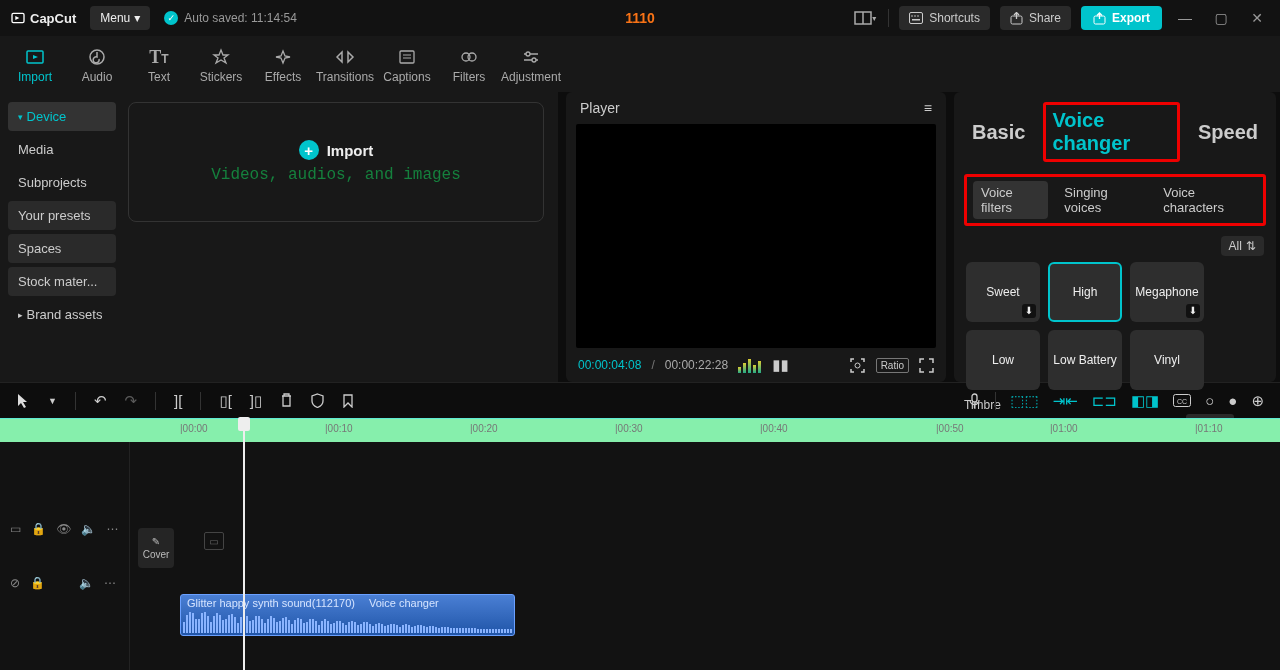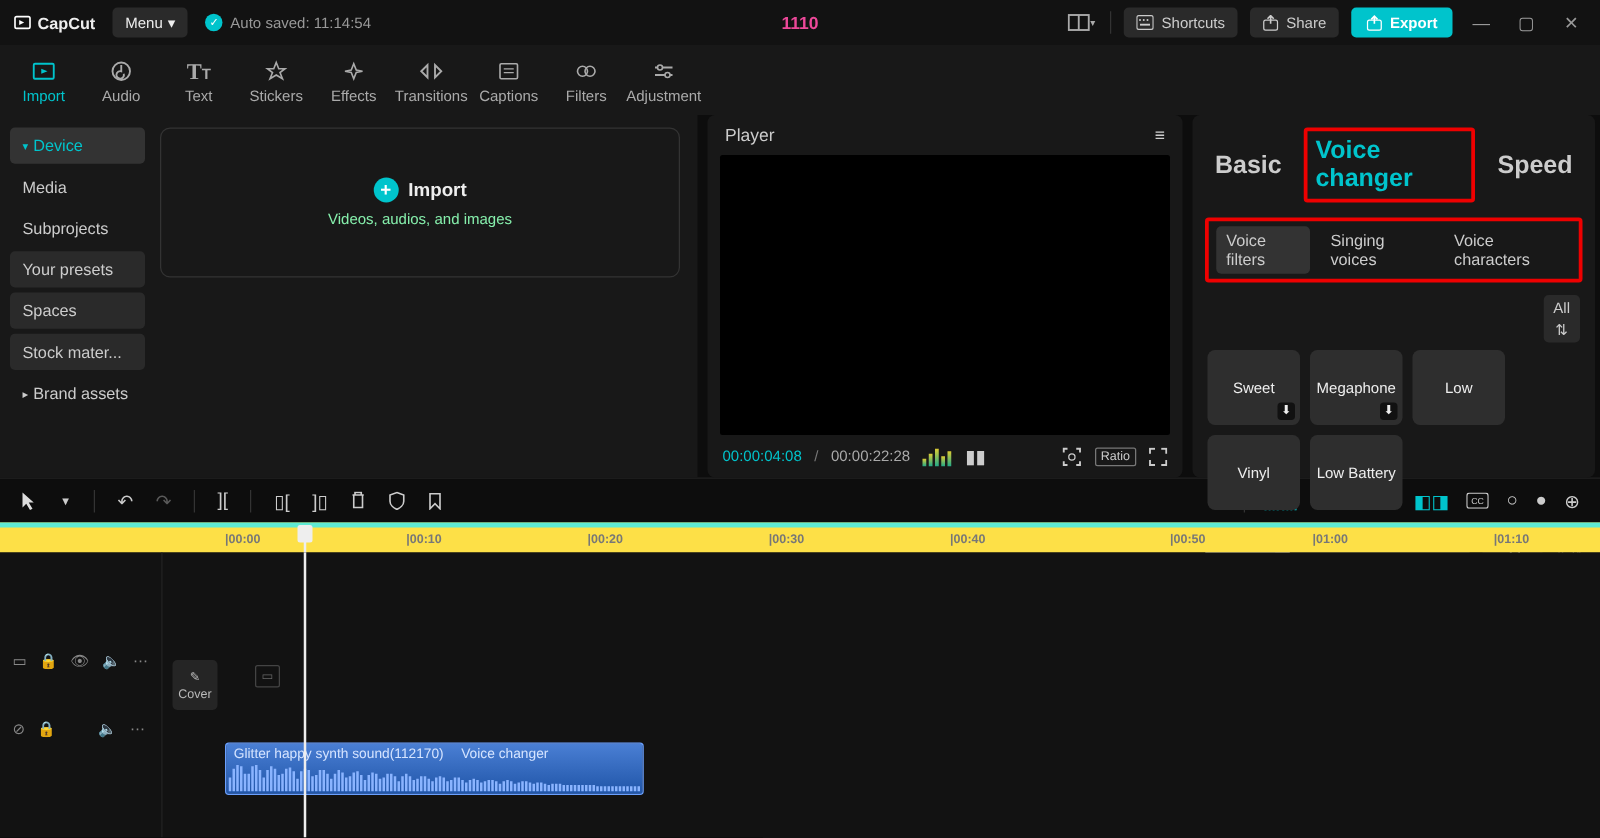--- a/index.html
+++ b/index.html
@@ -4,21 +4,21 @@
 <style>
 * { margin: 0; padding: 0; box-sizing: border-box; font-family: -apple-system, BlinkMacSystemFont, "Segoe UI", sans-serif; }
 body { background: #0d0d0d; color: #ccc; width: 1280px; height: 670px; overflow: hidden; font-size: 13px; }
 .titlebar { height: 36px; background: #121212; display: flex; align-items: center; padding: 0 10px; gap: 14px; }
 .logo { display: flex; align-items: center; gap: 4px; font-weight: 600; color: #eee; font-size: 13px; }
 .logo-icon { width: 16px; height: 16px; }
 .menu-btn { background: #2a2a2a; color: #eee; border: none; padding: 5px 10px; border-radius: 4px; cursor: pointer; font-size: 12px; display: flex; align-items: center; gap: 4px;}
 .chevron-down { display: inline-block; }
 .auto-saved { color: #999; display: flex; align-items: center; gap: 6px; font-size: 12px; }
 .check-circle { width: 14px; height: 14px; background: #00c4cc; border-radius: 50%; display: inline-flex; align-items: center; justify-content: center; color: #fff; font-size: 9px;}
-.project-title { position: absolute; left: 50%; transform: translateX(-50%); color: #ec4899; font-weight: 600; font-size: 14px;}
+.project-title { position: absolute; left: 50%; transform: translateX(-50%); color: #f97316; font-weight: 600; font-size: 14px;}
 .titlebar-right { margin-left: auto; display: flex; align-items: center; gap: 10px; }
 .tb-icon-btn { background: none; border: none; color: #999; width: 26px; height: 26px; display: flex; align-items: center; justify-content: center; cursor: pointer;}
 .tb-sep { width: 1px; height: 18px; background: #333; }
 .tb-chip { background: #2a2a2a; color: #ccc; border: none; padding: 5px 10px; border-radius: 4px; cursor: pointer; font-size: 12px; display: flex; align-items: center; gap: 6px;}
 .export-btn { background: #00c4cc; color: #fff; border: none; padding: 5px 12px; border-radius: 4px; cursor: pointer; font-size: 12px; font-weight: 600; display: flex; align-items: center; gap: 6px;}
 .win-ctrl { color: #999; font-size: 14px; }
 
 .topbar { height: 56px; background: #181818; display: flex; }
 .toptabs { display: flex; padding: 4px 6px; gap: 4px; }
 .toptab { display: flex; flex-direction: column; align-items: center; justify-content: center; width: 58px; height: 50px; color: #aaa; cursor: pointer; font-size: 12px; gap: 2px;}
@@ -28,21 +28,21 @@
 .main { display: flex; height: 290px; }
 .left-panel { width: 558px; background: #181818; display: flex; }
 .sidebar { width: 124px; padding: 10px 8px; display: flex; flex-direction: column; gap: 4px;}
 .sidebar-item { color: #ccc; padding: 7px 10px; border-radius: 4px; cursor: pointer; font-size: 13px; display: flex; align-items: center; gap: 4px;}
 .sidebar-item.active { background: #333; color: #00c4cc; }
 .sidebar-item.pill { background: #2a2a2a; }
 .import-area { flex: 1; padding: 10px 14px 10px 4px; }
 .import-box { border: 1px solid #333; border-radius: 8px; height: 120px; display: flex; flex-direction: column; align-items: center; justify-content: center; gap: 6px; cursor: pointer;}
 .import-plus { width: 20px; height: 20px; background: #00c4cc; border-radius: 50%; color: #fff; display: flex; align-items: center; justify-content: center; font-size: 15px; font-weight: bold;}
 .import-label { color: #eee; font-weight: 600; font-size: 15px;}
-.import-sub { color: #86efac; font-size: 12px; }
+.import-sub { color: #15803d; font-size: 16px; font-family: Liberation Mono, monospace; }
 
 .player-panel { width: 380px; background: #181818; margin-left: 8px; border-radius: 6px; display: flex; flex-direction: column;}
 .player-header { display: flex; align-items: center; justify-content: space-between; padding: 8px 14px; color: #ccc; font-size: 14px;}
 .preview { flex: 1; background: #000; margin: 0 10px; border-radius: 2px;}
 .player-controls { display: flex; align-items: center; padding: 8px 12px; gap: 10px; }
 .timecode { color: #00c4cc; font-size: 12px;}
 .timecode-sep { color: #777; font-size: 12px;}
 .timecode-total { color: #aaa; font-size: 12px;}
 .audio-meter { width: 24px; height: 16px; display: flex; gap: 2px; align-items: flex-end;}
 .audio-meter span { width: 3px; background: linear-gradient(to top, #2a8, #dc3); }
@@ -52,21 +52,21 @@
 
 .right-panel { width: 322px; background: #181818; margin-left: 8px; border-radius: 6px; padding: 6px 10px; display: flex; flex-direction: column;}
 .rp-tabs { display: flex; gap: 12px; padding: 4px 2px; align-items: center;}
 .rp-tab { color: #ccc; font-size: 20px; font-weight: 600; cursor: pointer; padding: 4px 6px;}
 .rp-tab.active { color: #00c4cc; }
 .highlight-box-tab { border: 3px solid #e00; border-radius: 3px;}
 .rp-subtabs { display: flex; gap: 8px; margin-top: 8px; padding: 4px 6px; border: 3px solid #e00; border-radius: 3px;}
 .rp-subtab { color: #ccc; font-size: 13px; padding: 4px 8px; cursor: pointer; border-radius: 4px;}
 .rp-subtab.active { background: #333; }
 .all-row { display: flex; justify-content: flex-end; padding: 10px 2px 6px;}
-.all-chip { background: #2a2a2a; padding: 3px 8px; border-radius: 4px; font-size: 12px; display: flex; align-items: center; gap: 4px; cursor: pointer; flex-direction: column;}
+.all-chip { background: #2a2a2a; padding: 3px 8px; border-radius: 4px; font-size: 12px; display: flex; align-items: center; gap: 4px; cursor: pointer;}
 .presets-grid { display: flex; flex-wrap: wrap; gap: 8px; padding: 0 2px;}
 .preset { width: 74px; height: 60px; background: #2e2e2e; border-radius: 6px; display: flex; align-items: center; justify-content: center; color: #eee; font-size: 12px; text-align: center; cursor: pointer; position: relative; line-height: 1.2; padding: 4px;}
 .preset.selected { border: 2px solid #00c4cc; }
 .preset .dl { position: absolute; right: 4px; bottom: 4px; font-size: 10px; background: #111; border-radius: 3px; width: 14px; height: 14px; display: flex; align-items: center; justify-content: center;}
 .slider-row { margin-top: 6px; }
 .slider-label { color: #ccc; font-size: 12px; padding: 2px 0;}
 .slider-ctrl { display: flex; align-items: center; gap: 10px;}
 .slider-track { flex: 1; height: 4px; background: #444; border-radius: 2px; position: relative; cursor: pointer;}
 .slider-fill { position: absolute; height: 100%; background: #ddd; border-radius: 2px;}
 .slider-thumb { position: absolute; width: 12px; height: 12px; background: #fff; border-radius: 50%; top: -4px; transform: translateX(-50%);}
@@ -74,21 +74,21 @@
 .stepper { position: absolute; right: 2px; display: flex; flex-direction: column; font-size: 7px; color: #888; line-height: 1; gap: 1px;}
 .kf-btns { display: flex; gap: 4px; }
 .kf-btn { color: #888; font-size: 11px;}
 
 .timeline-toolbar { height: 36px; background: #0d0d0d; display: flex; align-items: center; padding: 0 16px; gap: 18px; border-top: 1px solid #222;}
 .tt-btn { color: #ccc; cursor: pointer; font-size: 15px;}
 .tt-sep { width: 1px; height: 18px; background: #333; }
 .tt-right { margin-left: auto; display: flex; gap: 14px; align-items: center;}
 .magnet { color: #00c4cc; }
 
-.time-ruler { height: 24px; background: #fde047; display: flex; position: relative; border-top: 4px solid #5eead4; font-weight: bold;}
+.time-ruler { height: 24px; background: #86efac; display: flex; position: relative; border-top: 1px solid #5eead4;}
 .time-ruler-inner { position: absolute; left: 180px; right: 10px; top: 0; height: 100%; display: flex;}
 .tick { position: absolute; color: #777; font-size: 10px; top: 4px;}
 .playhead { position: absolute; top: 0; width: 2px; background: #eee; }
 .playhead-handle { position: absolute; top: -2px; left: -5px; width: 12px; height: 14px; background: #eee; border-radius: 2px;}
 
 .tracks { height: 228px; background: #121212; display: flex; position: relative;}
 .track-headers { width: 130px; border-right: 1px solid #222; display: flex; flex-direction: column; justify-content: center; gap: 40px; padding: 10px;}
 .track-header-row { display: flex; gap: 10px; color: #888; font-size: 12px; align-items: center;}
 .cover-box { position: absolute; left: 138px; top: 86px; width: 36px; height: 40px; background: #252525; border-radius: 4px; display: flex; flex-direction: column; align-items: center; justify-content: center; color: #bbb; font-size: 10px; gap: 2px;}
 .video-slot { position: absolute; left: 204px; top: 90px; width: 20px; height: 18px; border: 1px solid #444; border-radius: 2px; display: flex; align-items: center; justify-content: center; color: #666; font-size: 10px;}
@@ -329,32 +329,35 @@
       <div class="all-chip">
         <span>All</span>
         <span>⇅</span>
       </div>
     </div>
     <div class="presets-grid" id="presets">
         <div class="preset">
           <span>Sweet</span>
           <span class="dl">⬇</span>
         </div>
+        <div class="preset selected">
+          <span>High</span>
+        </div>
         <div class="preset">
           <span>Megaphone</span>
           <span class="dl">⬇</span>
         </div>
         <div class="preset">
           <span>Low</span>
         </div>
         <div class="preset">
+          <span>Low Battery</span>
+        </div>
+        <div class="preset">
           <span>Vinyl</span>
-        </div>
-        <div class="preset">
-          <span>Low Battery</span>
         </div>
       </div>
     <div id="sliders">
         <div class="slider-row">
     <div class="slider-label">Timbre</div>
     <div class="slider-ctrl">
       <div class="slider-track">
         <div class="slider-fill" style="width:29%"></div>
         <div class="slider-thumb" style="left:29%"></div>
       </div>

